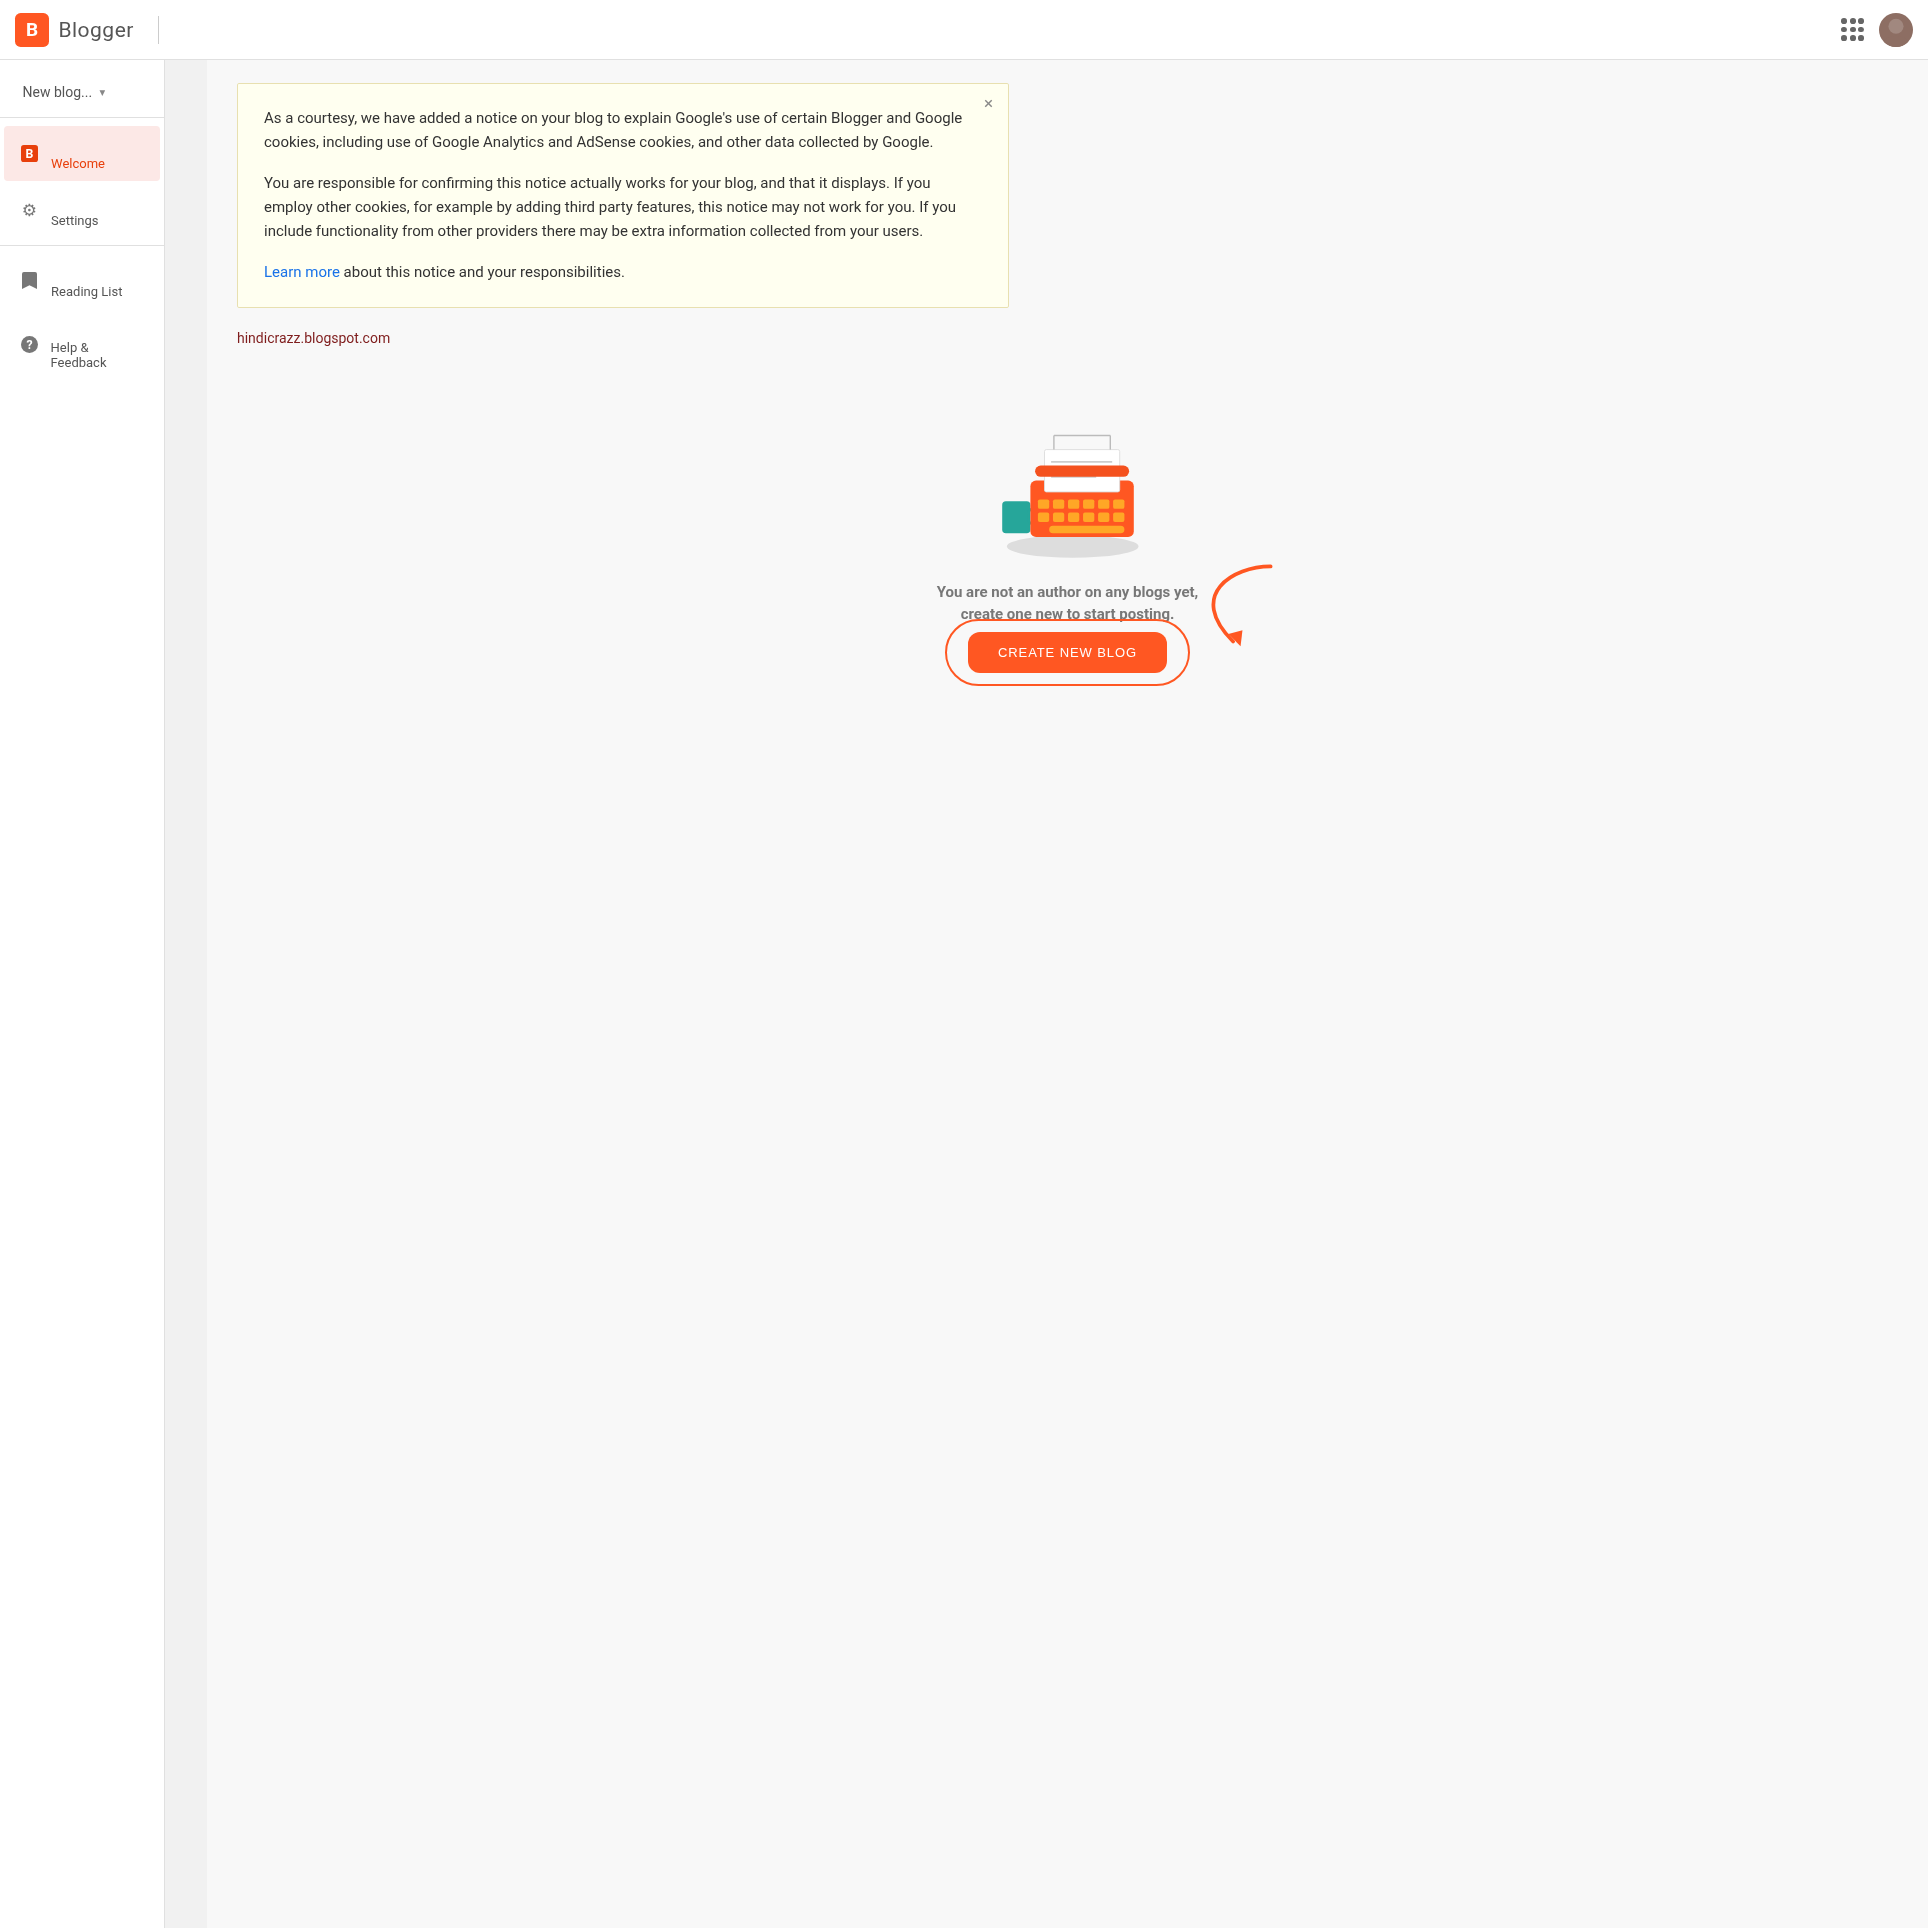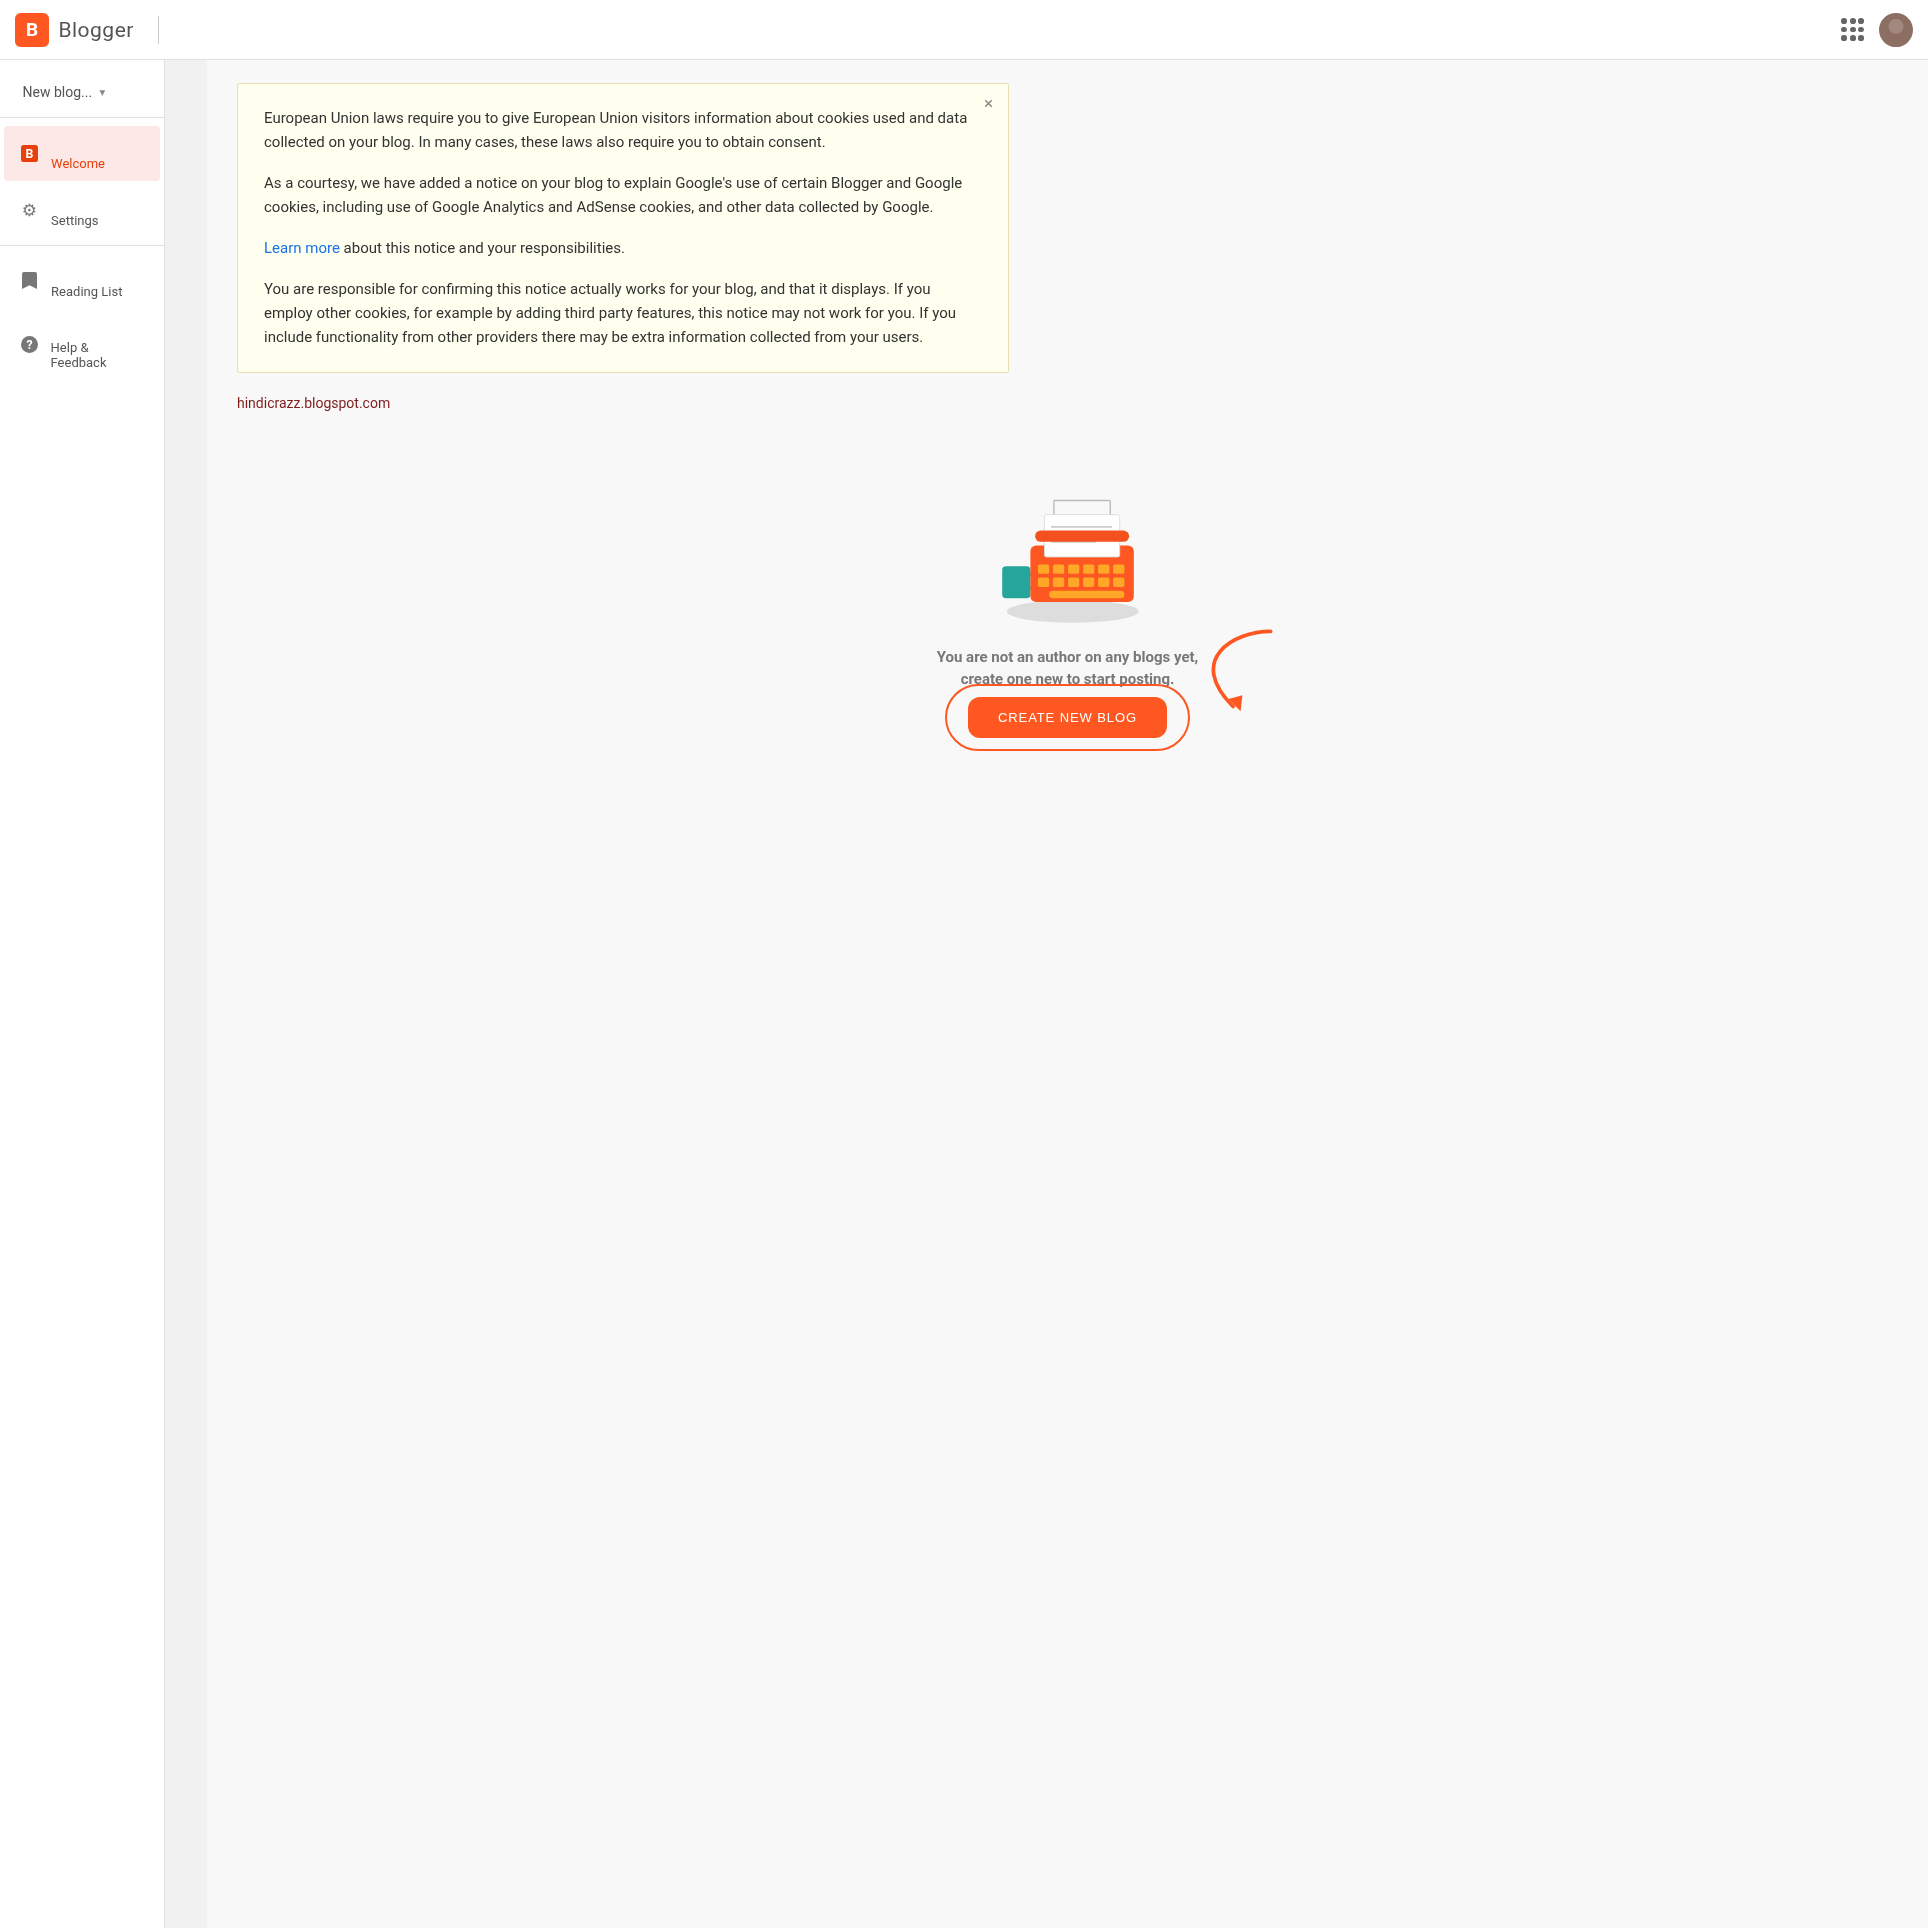--- a/index.html
+++ b/index.html
@@ -334,27 +334,26 @@
       </span>
       <span class="sidebar-label">Help &amp; Feedback</span>
     </div>
   </aside>
 
   <main class="main">
 
     <div class="notice-box">
       <span class="notice-close">×</span>
 
-      <p class="notice-text">European Union laws require you to give European Union visitors information about cookies used and data collected on your blog. In many cases, these laws also require you to obtain consent.</p>
       <p class="notice-text">As a courtesy, we have added a notice on your blog to explain Google's use of certain Blogger and Google cookies, including use of Google Analytics and AdSense cookies, and other data collected by Google.</p>
+      <p class="notice-text">You are responsible for confirming this notice actually works for your blog, and that it displays. If you employ other cookies, for example by adding third party features, this notice may not work for you. If you include functionality from other providers there may be extra information collected from your users.</p>
+
       <p class="notice-text">
         <a class="notice-link" href="#">Learn more</a><span> about this notice and your responsibilities.</span>
       </p>
-
-      <p class="notice-text">You are responsible for confirming this notice actually works for your blog, and that it displays. If you employ other cookies, for example by adding third party features, this notice may not work for you. If you include functionality from other providers there may be extra information collected from your users.</p>
     </div>
 
     <div class="blog-url">hindicrazz.blogspot.com</div>
 
     <div class="empty-state">
 
       <svg class="typewriter-svg" viewBox="0 0 200 160" xmlns="http://www.w3.org/2000/svg">
 
         <ellipse cx="105" cy="148" rx="70" ry="12" fill="#ddd"></ellipse>
 

